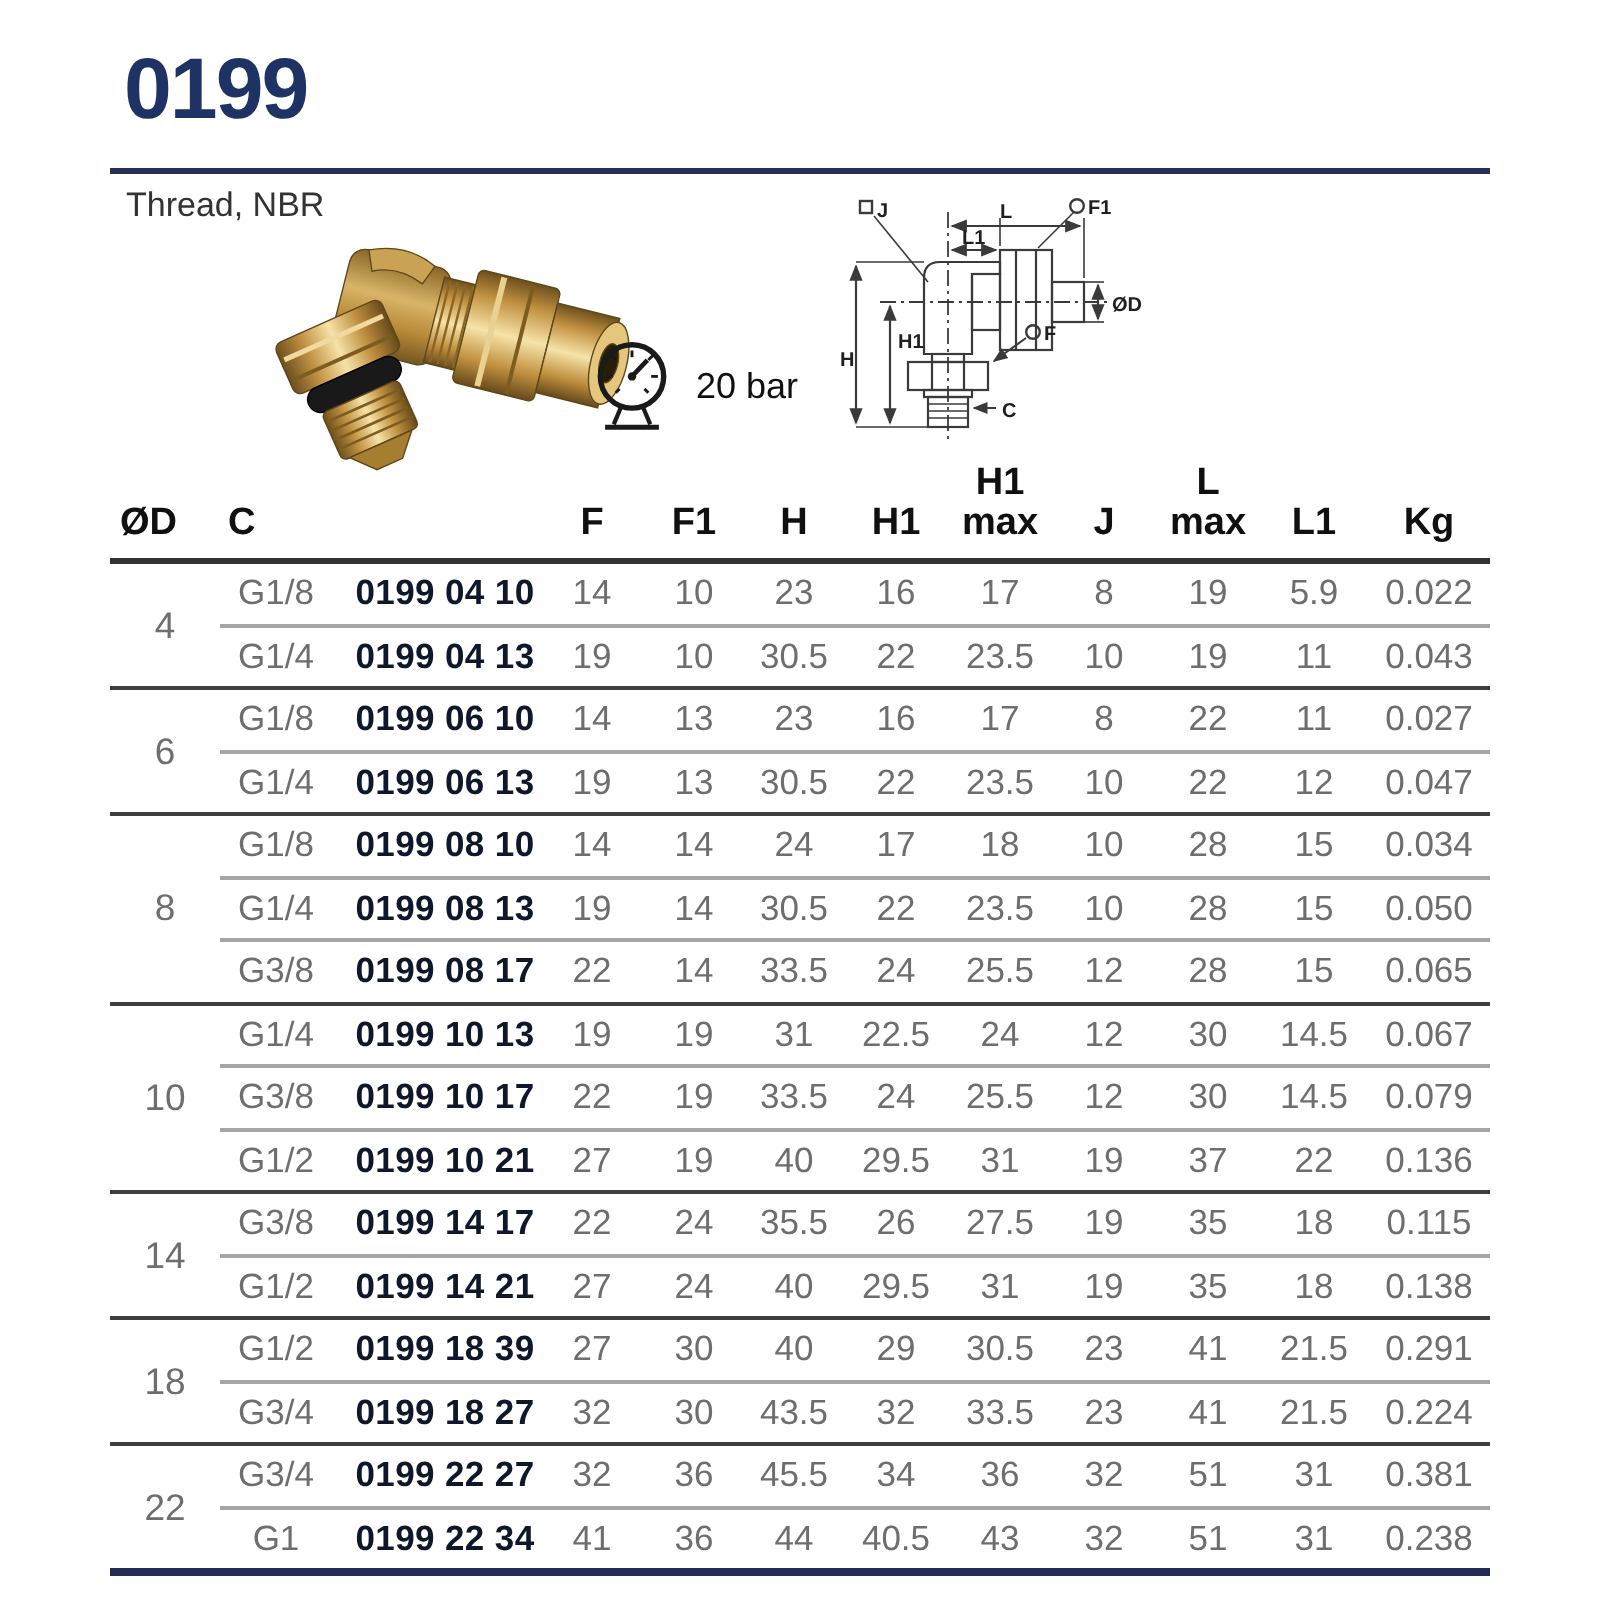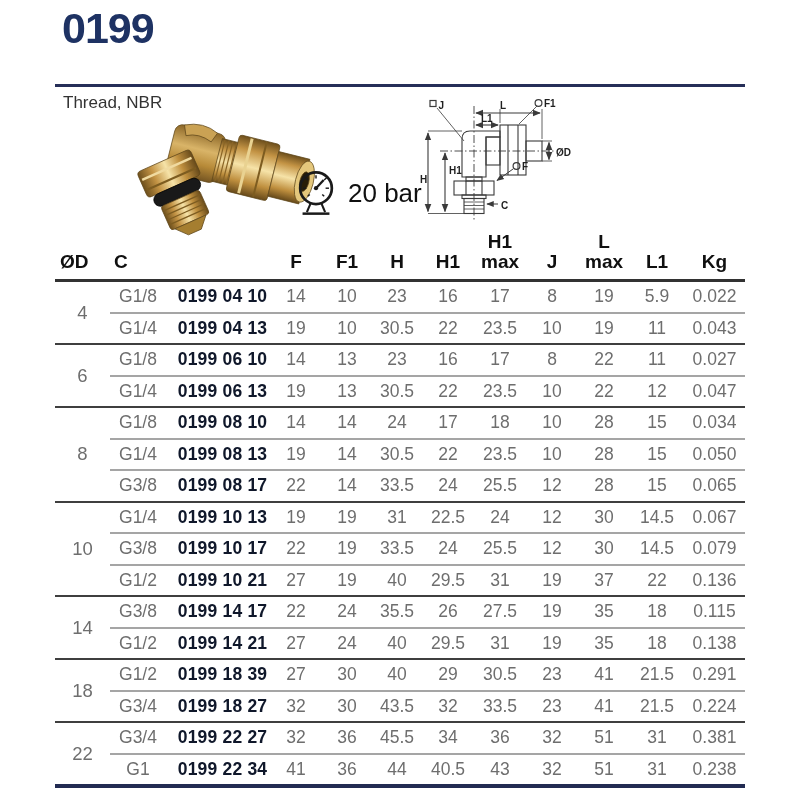--- a/index.html
+++ b/index.html
@@ -1,29 +1,29 @@
 <!DOCTYPE html>
 <html><head>
 <meta charset="utf-8">
 <style>
   html,body { margin:0; padding:0; background:#fff; }
   .page { position:relative; width:800px; height:800px; background:#ffffff;
           font-family:"Liberation Sans", sans-serif; overflow:hidden; }
 
   
-  .title-row { position:absolute; left:62px; top:4px; display:flex; align-items:flex-start; gap:14px; white-space:nowrap; }
+  .title-row { position:absolute; left:62px; top:21px; display:flex; align-items:flex-start; gap:14px; white-space:nowrap; }
   .title-code { font-size:43px; font-weight:bold; color:#1e3263; letter-spacing:-1px; }
   .title-text { font-size:29px; font-weight:400; color:#262626; letter-spacing:-0.4px; }
   .title-rule { position:absolute; left:55px; top:84px; width:690px; height:3px; background:#262f58; }
   .material  { position:absolute; left:63px; top:93px; font-size:17px; color:#333; }
 
   
   .photo    { position:absolute; left:85px;  top:96px; }
   .pressure { position:absolute; left:292px; top:166px; display:flex; align-items:center; gap:8px; }
-  .pressure-text { font-size:26px; color:#101010; }
+  .pressure-text { font-size:18px; color:#101010; }
   .drawing  { position:absolute; left:418px; top:93px; }
   .drawing text { font-family:"Liberation Sans", sans-serif; font-size:10px; font-weight:bold; fill:#1f1f1f; }
 
   
   .spec-table { position:absolute; left:55px; top:232px; width:690px;
                 border-collapse:collapse; table-layout:fixed;
                 border-bottom:4px solid #222b52; }
   .spec-table th { font-size:19px; font-weight:bold; color:#101010; text-align:center;
                    vertical-align:bottom; padding:0 0 7px 0; line-height:20px;
                    border-bottom:3px solid #323232; }

